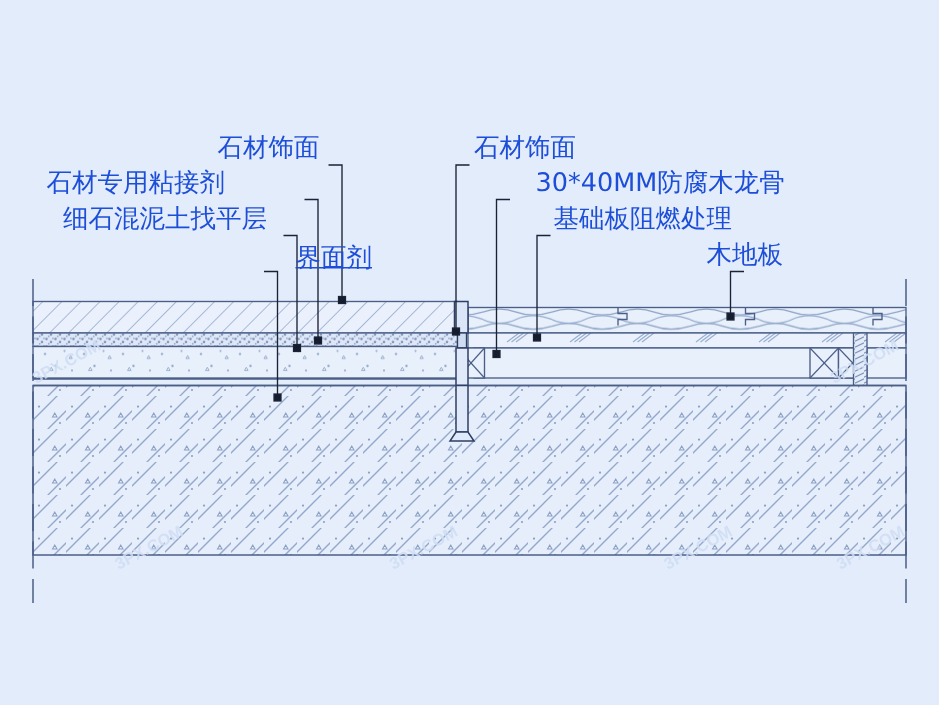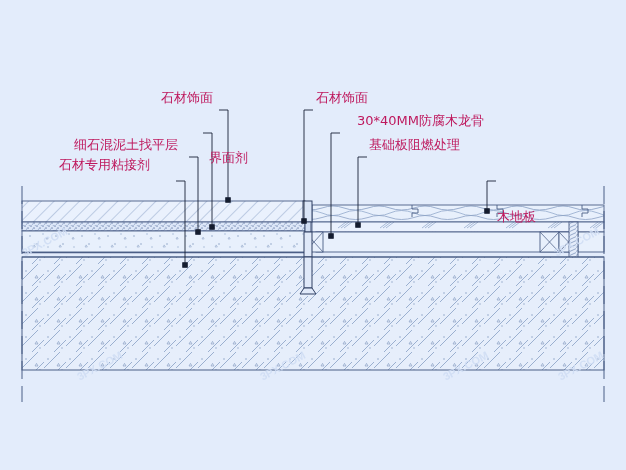--- a/index.html
+++ b/index.html
@@ -7,22 +7,22 @@
     width:626px;height:470px;overflow:hidden;
     background:#e3ecfb;
     font-family:"Liberation Sans","DejaVu Sans",sans-serif;
     position:relative;
   }
   #stage{position:absolute;left:0;top:0;width:626px;height:470px;}
   #svgroot{position:absolute;left:0;top:0;}
   .lbl{
     position:absolute;
     font-family:"DejaVu Sans","Liberation Sans",sans-serif;
-    font-size:13px;
-    color:#be185d;
+    font-size:17px;
+    color:#1d4ed8;
     white-space:nowrap;
     letter-spacing:0px;
     line-height:1;
   }
   .lbl.r{text-align:left;}
   .lbl.l{text-align:right;}
   .wm{
     position:absolute;
     font-family:"Liberation Sans","DejaVu Sans",sans-serif;
     font-size:11px;
@@ -183,29 +183,29 @@
         <rect x="328.7" y="233.7" width="4.6" height="4.6" fill="#141c2e"></rect>
         <path d="M367 157 L358 157 L358 225" fill="none" stroke="#1a2236" stroke-width="0.9"></path>
         <rect x="355.7" y="222.7" width="4.6" height="4.6" fill="#141c2e"></rect>
         <path d="M496 181 L487 181 L487 211" fill="none" stroke="#1a2236" stroke-width="0.9"></path>
         <rect x="484.7" y="208.7" width="4.6" height="4.6" fill="#141c2e"></rect>
       </g>
   </svg>
 
   <div id="labels-left">
       <div class="lbl l" style="top: 91px; left: 0px; width: 213px;">石材饰面</div>
-      <div class="lbl l" style="top: 114px; left: 0px; width: 150px; margin-top: 44px;">石材专用粘接剂</div>
+      <div class="lbl l" style="top: 114px; left: 0px; width: 150px;">石材专用粘接剂</div>
       <div class="lbl l" style="top: 138px; left: 0px; width: 163px; margin-left: 15px;">细石混泥土找平层</div>
-      <div class="lbl l" style="top: 151px; left: 0px; width: 248px;">界面剂</div>
+      <div class="lbl l" style="top: 164px; left: 0px; width: 248px; text-decoration: underline;">界面剂</div>
     </div>
   <div id="labels-right">
       <div class="lbl r" style="top: 91px; left: 316px;">石材饰面</div>
       <div class="lbl r" style="top: 114px; left: 357px;">30*40MM防腐木龙骨</div>
       <div class="lbl r" style="top: 138px; left: 369px;">基础板阻燃处理</div>
-      <div class="lbl r" style="top: 162px; left: 497px; margin-top: 48px;">木地板</div>
+      <div class="lbl r" style="top: 162px; left: 471px;">木地板</div>
     </div>
   <div id="watermarks">
       <div class="wm" style="left: 75px; top: 372px;">3PX.COM</div>
       <div class="wm" style="left: 258px; top: 372px;">3PX.COM</div>
       <div class="wm" style="left: 441px; top: 372px;">3PX.COM</div>
       <div class="wm" style="left: 556px; top: 372px;">3PX.COM</div>
       <div class="wm" style="left: 20px; top: 248px;">3PX.COM</div>
       <div class="wm" style="left: 552px; top: 248px;">3PX.COM</div>
     </div>
 

